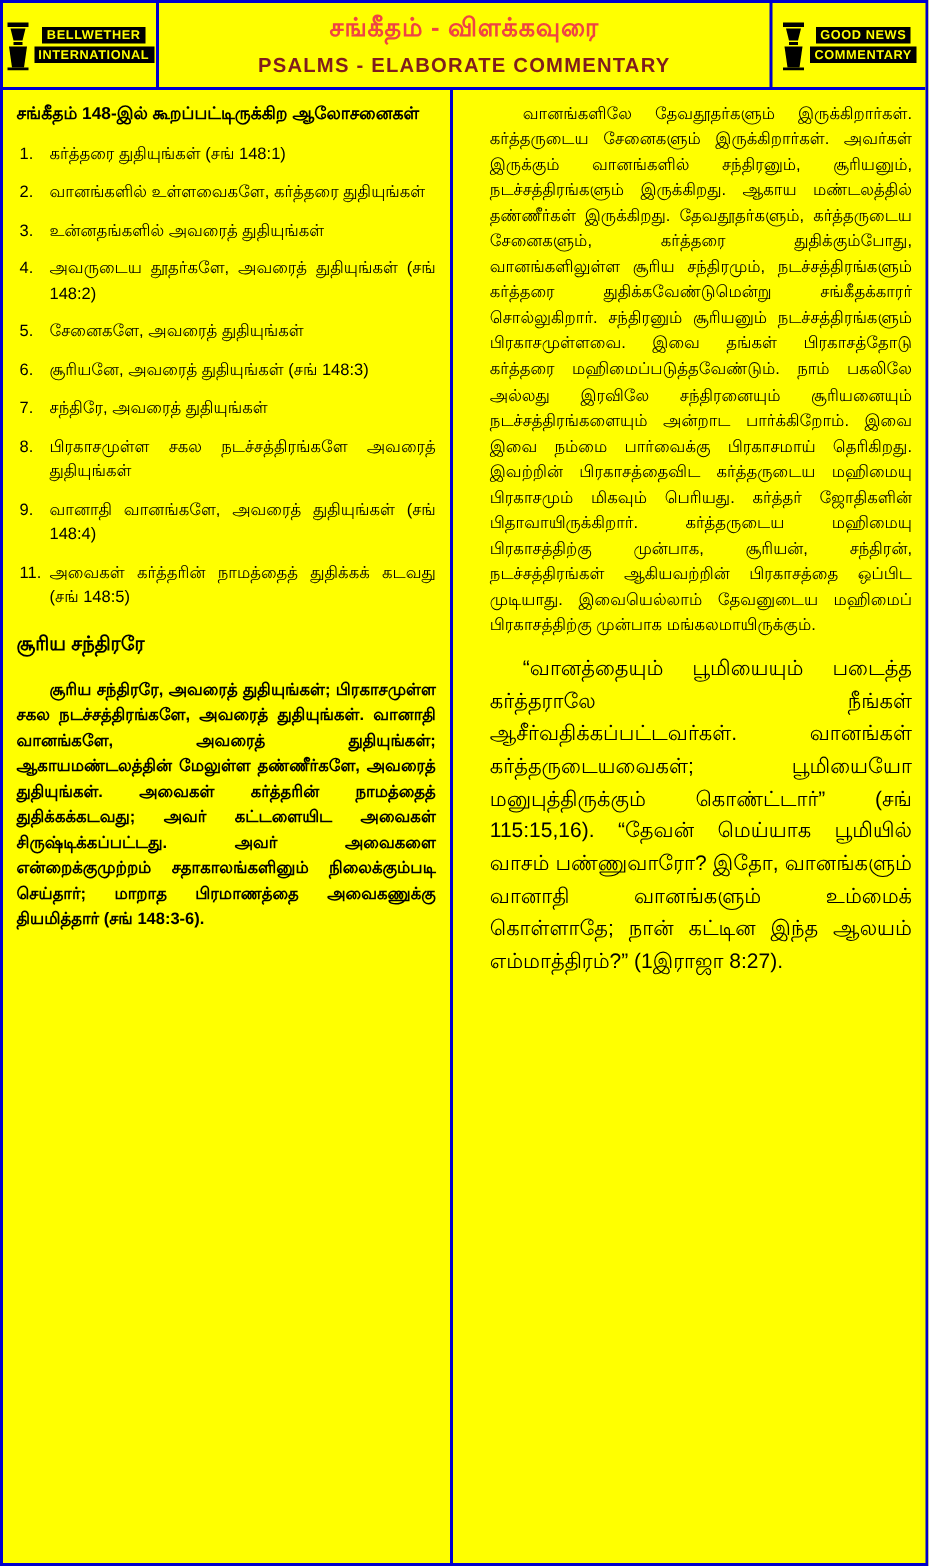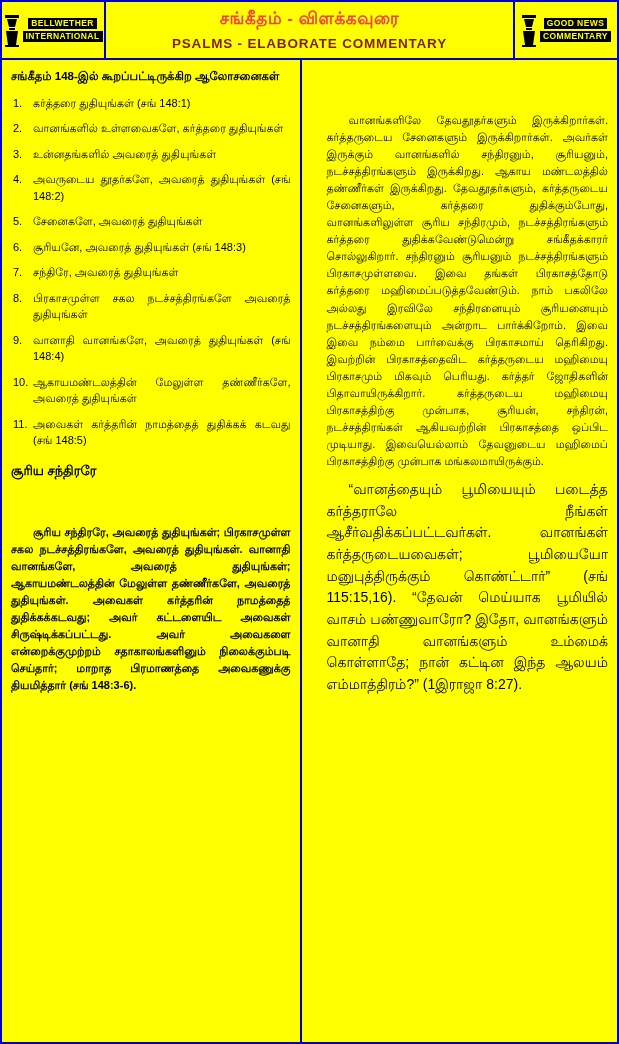--- a/index.html
+++ b/index.html
@@ -160,35 +160,34 @@
   }
   ol.points li .num {
     position: absolute;
     left: 2px;
     top: 0;
   }
   .section-title {
     font-size: 13px;
     font-weight: bold;
     color: #000000;
-    margin: 14px 0 4px 0;
+    margin: 14px 0 14px 0;
   }
   .para {
     font-size: 11px;
     line-height: 1.55;
     color: #000000;
     text-align: justify;
     margin: 0 0 9px 0;
   }
   .para.bold {
     font-weight: bold;
   }
   .para.indent {
     text-indent: 22px;
-    margin-top: 44px;
   }
   .quote {
     font-size: 14px;
     line-height: 1.55;
     color: #000000;
     text-align: justify;
     margin: 0 0 9px 0;
     text-indent: 22px;
   }
 </style>
@@ -246,21 +245,20 @@
       <ol class="points">
         <li><span class="num">1.</span><span>கர்த்தரை துதியுங்கள் (சங் 148:1)</span></li>
         <li><span class="num">2.</span><span>வானங்களில் உள்ளவைகளே, கர்த்தரை துதியுங்கள்</span></li>
         <li><span class="num">3.</span><span>உன்னதங்களில் அவரைத் துதியுங்கள்</span></li>
         <li><span class="num">4.</span><span>அவருடைய தூதர்களே, அவரைத் துதியுங்கள் (சங் 148:2)</span></li>
         <li><span class="num">5.</span><span>சேனைகளே, அவரைத் துதியுங்கள்</span></li>
         <li><span class="num">6.</span><span>சூரியனே, அவரைத் துதியுங்கள் (சங் 148:3)</span></li>
         <li><span class="num">7.</span><span>சந்திரே, அவரைத் துதியுங்கள்</span></li>
         <li><span class="num">8.</span><span>பிரகாசமுள்ள சகல நடச்சத்திரங்களே அவரைத் துதியுங்கள்</span></li>
         <li><span class="num">9.</span><span>வானாதி வானங்களே, அவரைத் துதியுங்கள் (சங் 148:4)</span></li>
-        <li><span class="num">10.</span><span>ஆகாயமண்டலத்தின் மேலுள்ள தண்ணீர்களே, அவரைத் துதியுங்கள்</span></li>
         <li><span class="num">11.</span><span>அவைகள் கர்த்தரின் நாமத்தைத் துதிக்கக் கடவது (சங் 148:5)</span></li>
       </ol>
 
       <div class="section-title">சூரிய சந்திரரே</div>
 
       <div class="para bold indent">சூரிய சந்திரரே, அவரைத் துதியுங்கள்; பிரகாசமுள்ள சகல நடச்சத்திரங்களே, அவரைத் துதியுங்கள். வானாதி வானங்களே, அவரைத் துதியுங்கள்; ஆகாயமண்டலத்தின் மேலுள்ள தண்ணீர்களே, அவரைத் துதியுங்கள். அவைகள் கர்த்தரின் நாமத்தைத் துதிக்கக்கடவது; அவர் கட்டளையிட அவைகள் சிருஷ்டிக்கப்பட்டது. அவர் அவைகளை என்றைக்குமுற்றம் சதாகாலங்களினும் நிலைக்கும்படி செய்தார்; மாறாத பிரமாணத்தை அவைகணுக்கு தியமித்தார் (சங் 148:3-6).</div>
     </div>
 
     <div class="col col-right">
       <div class="para indent">வானங்களிலே தேவதூதர்களும் இருக்கிறார்கள். கர்த்தருடைய சேனைகளும் இருக்கிறார்கள். அவர்கள் இருக்கும் வானங்களில் சந்திரனும், சூரியனும், நடச்சத்திரங்களும் இருக்கிறது. ஆகாய மண்டலத்தில் தண்ணீர்கள் இருக்கிறது. தேவதூதர்களும், கர்த்தருடைய சேனைகளும், கர்த்தரை துதிக்கும்போது, வானங்களிலுள்ள சூரிய சந்திரமும், நடச்சத்திரங்களும் கர்த்தரை துதிக்கவேண்டுமென்று சங்கீதக்காரர் சொல்லுகிறார். சந்திரனும் சூரியனும் நடச்சத்திரங்களும் பிரகாசமுள்ளவை. இவை தங்கள் பிரகாசத்தோடு கர்த்தரை மஹிமைப்படுத்தவேண்டும். நாம் பகலிலே அல்லது இரவிலே சந்திரனையும் சூரியனையும் நடச்சத்திரங்களையும் அன்றாட பார்க்கிறோம். இவை இவை நம்மை பார்வைக்கு பிரகாசமாய் தெரிகிறது. இவற்றின் பிரகாசத்தைவிட கர்த்தருடைய மஹிமையு பிரகாசமும் மிகவும் பெரியது. கர்த்தர் ஜோதிகளின் பிதாவாயிருக்கிறார். கர்த்தருடைய மஹிமையு பிரகாசத்திற்கு முன்பாக, சூரியன், சந்திரன், நடச்சத்திரங்கள் ஆகியவற்றின் பிரகாசத்தை ஒப்பிட முடியாது. இவையெல்லாம் தேவனுடைய மஹிமைப் பிரகாசத்திற்கு முன்பாக மங்கலமாயிருக்கும்.</div>

